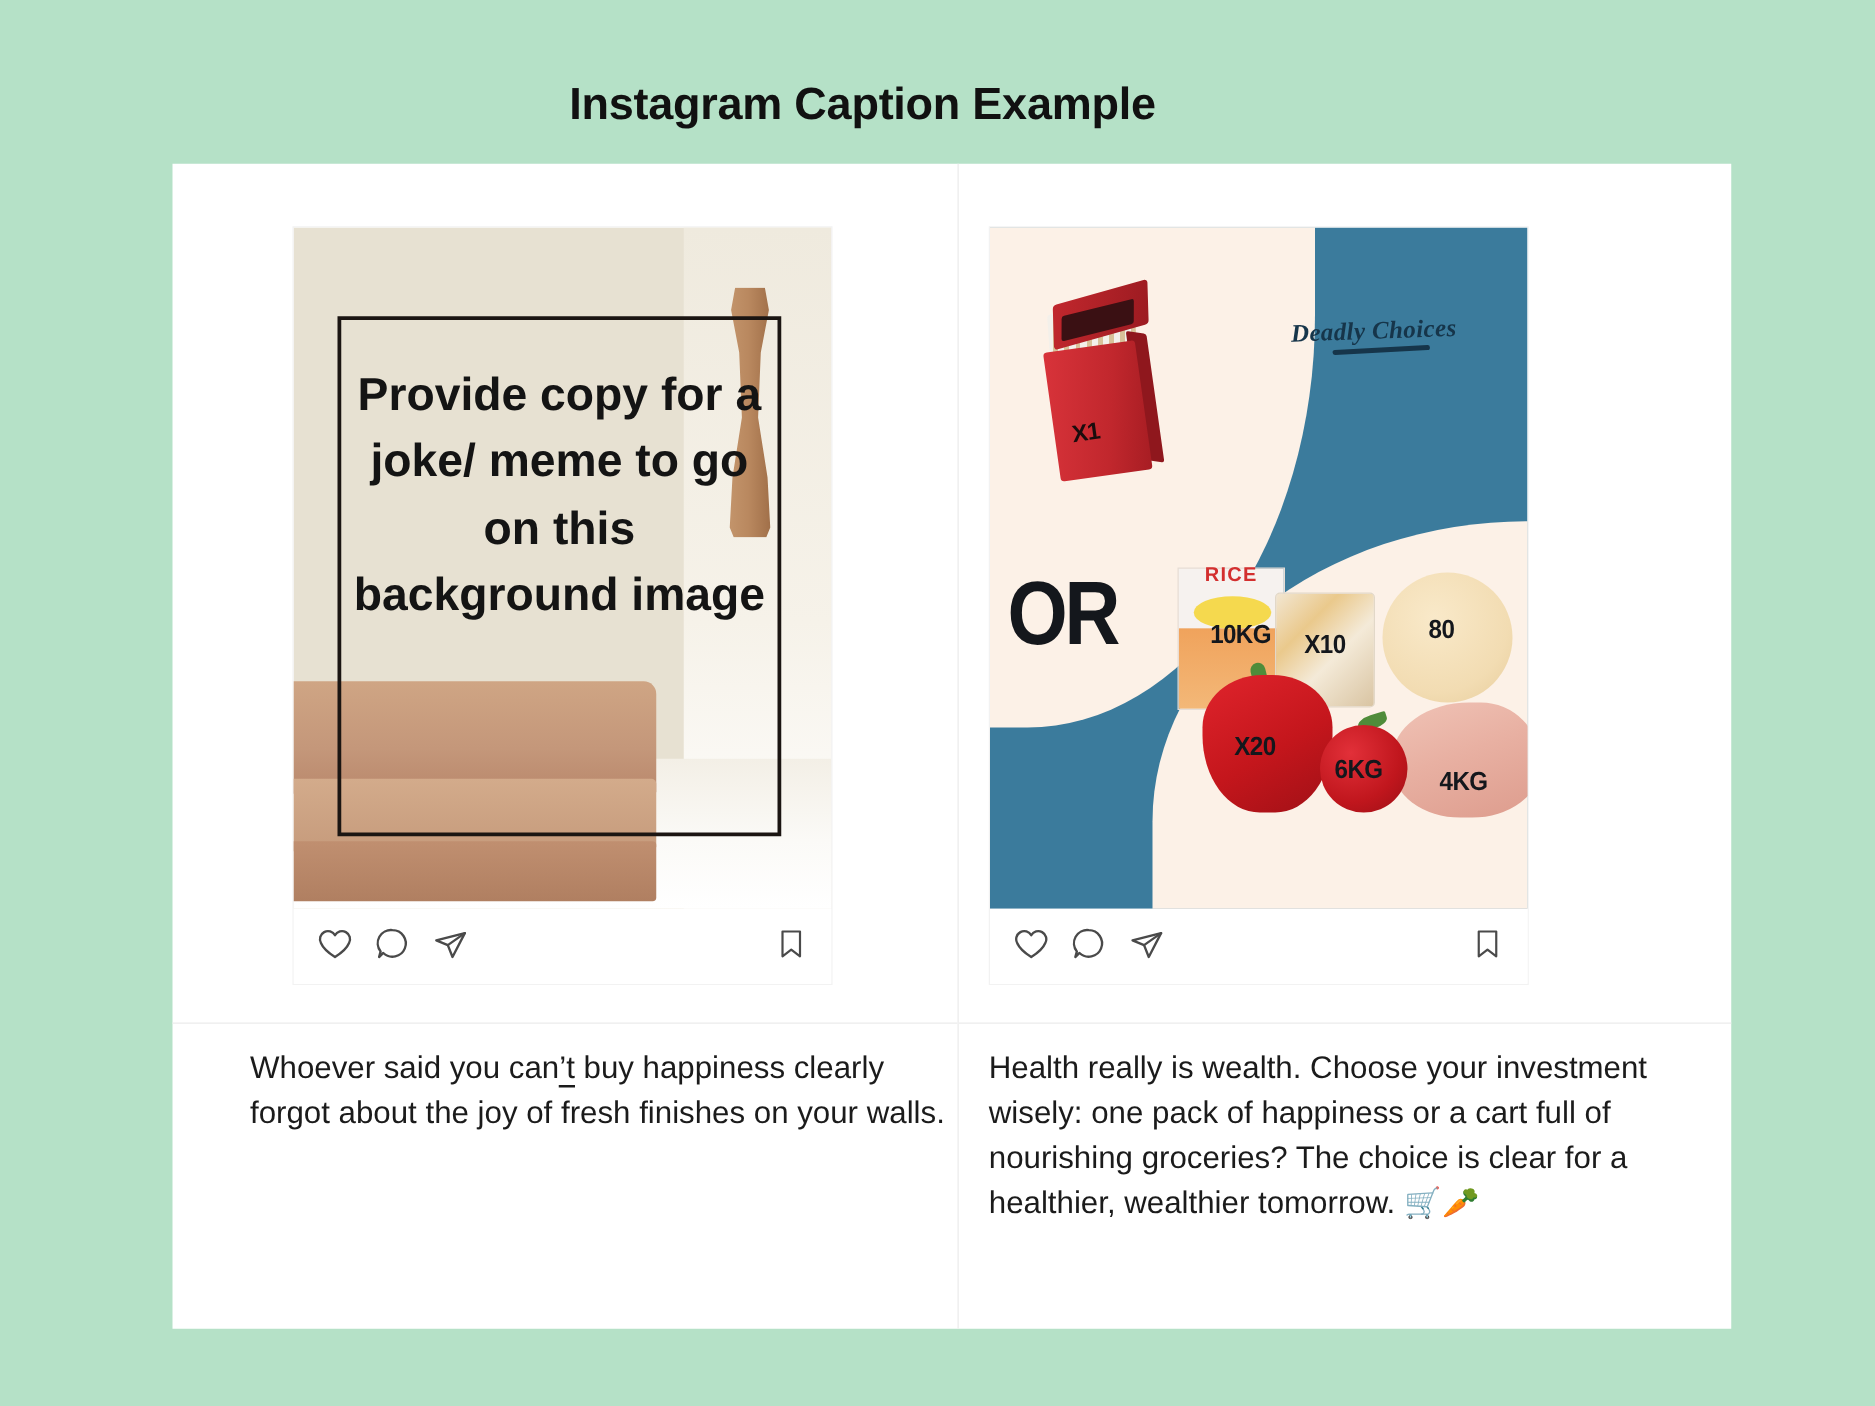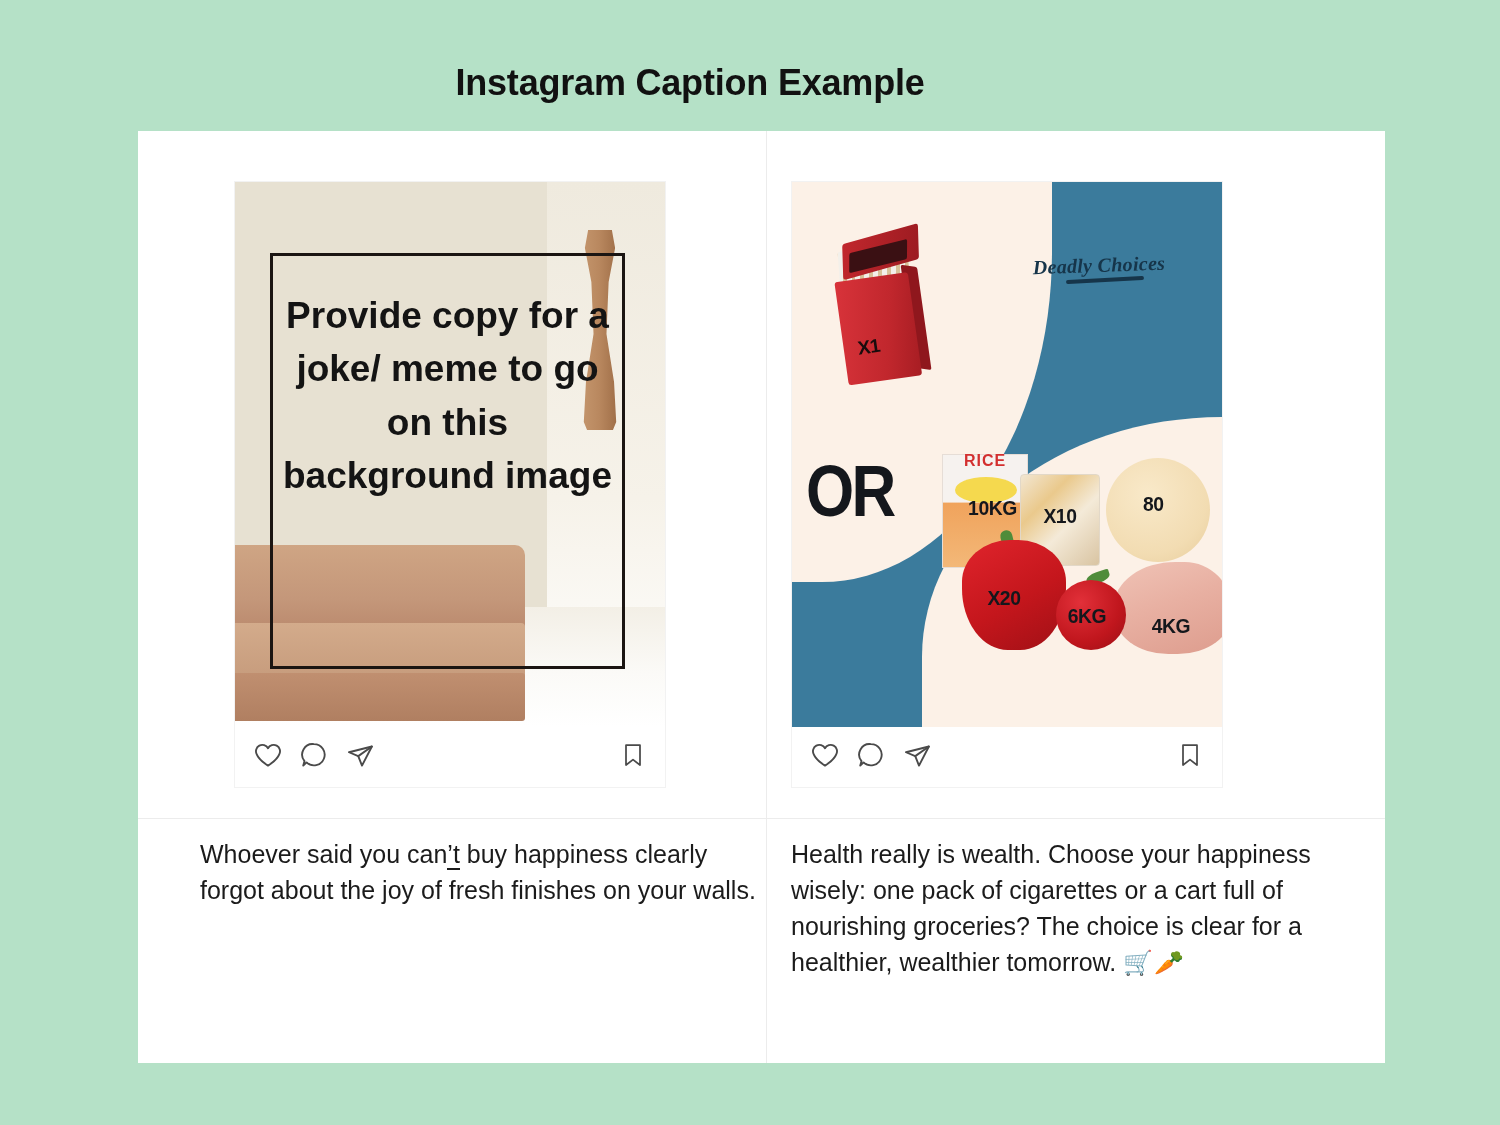--- a/index.html
+++ b/index.html
@@ -473,17 +473,17 @@
               <path d="M6 3.6h12v17l-6-4.6-6 4.6z"></path>
             </svg>
           </span>
         </div>
       </div>
     </div>
 
     <div class="caption-divider"></div>
 
     <div class="caption-text" id="caption-right">
-      <span>Health really is wealth. Choose your happiness wisely: one pack of cigarettes or a cart full of nourishing groceries? The choice is clear for a healthier, wealthier tomorrow. </span><span class="emoji">🛒🥕</span>
+      <span>Health really is wealth. Choose your investment wisely: one pack of happiness or a cart full of nourishing groceries? The choice is clear for a healthier, wealthier tomorrow. </span><span class="emoji">🛒🥕</span>
     </div>
   </div>
 
 </div>
 
 </body></html>

